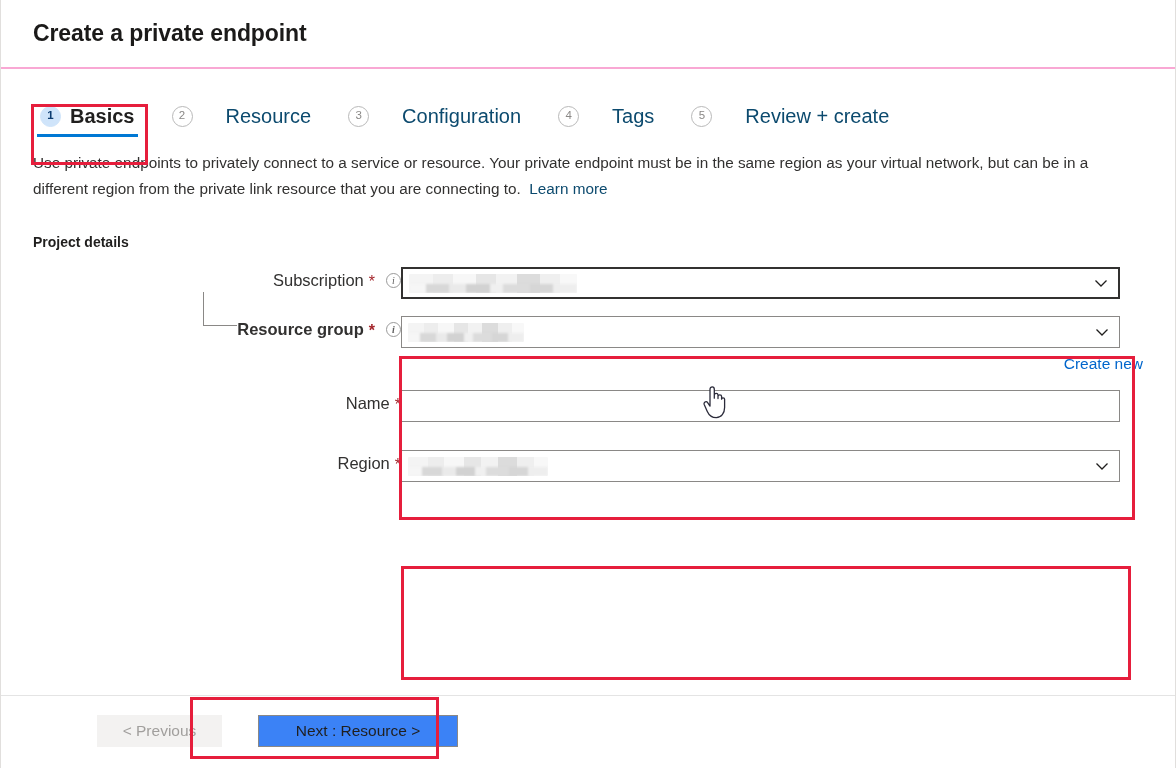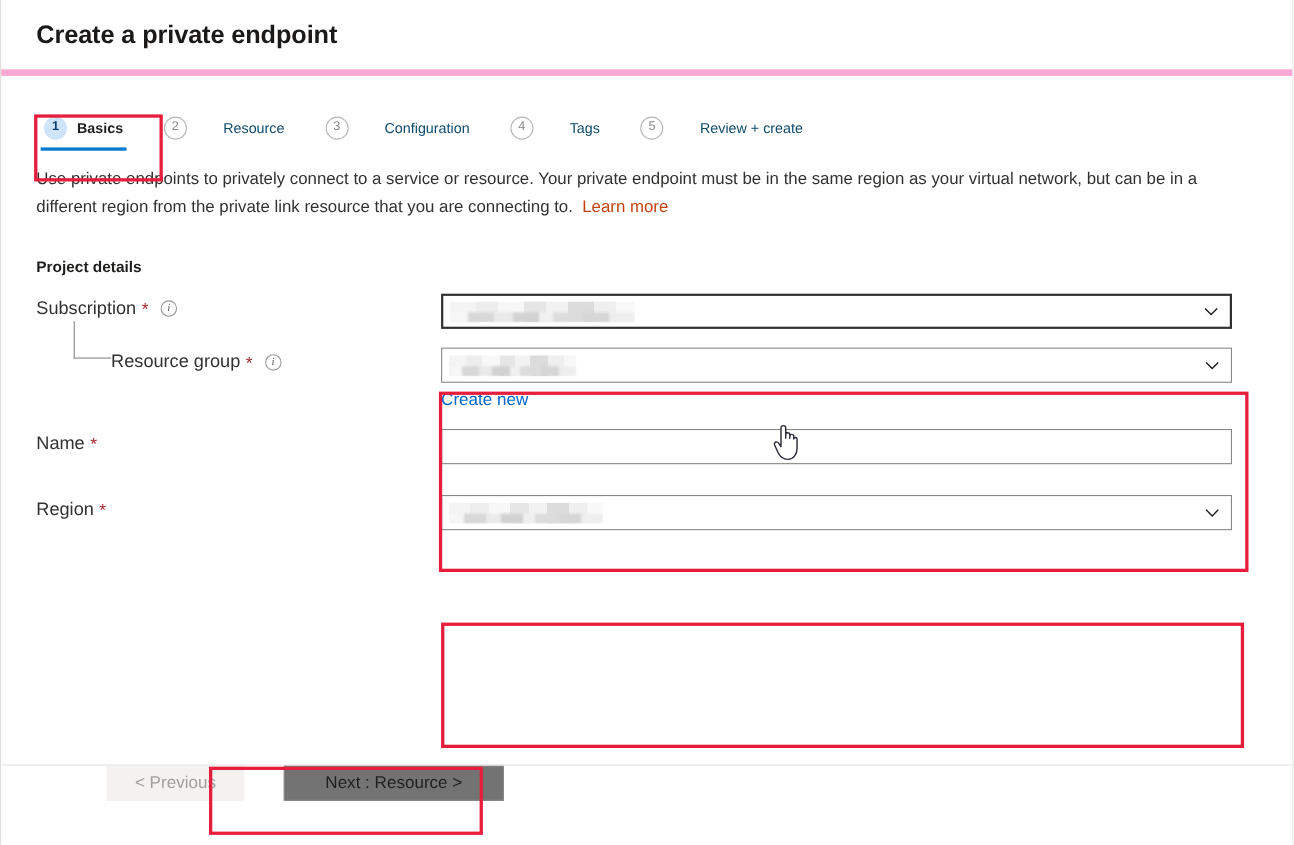--- a/index.html
+++ b/index.html
@@ -23,21 +23,21 @@
     border-left: 1px solid #e1dfdd;
     border-right: 1px solid #e1dfdd;
   }
 
   
   .blade-header {
     height: 69px;
     display: flex;
     align-items: center;
     padding-left: 32px;
-    border-bottom: 6px solid #f9a8d4;
+    border-bottom: 2px solid #f9a8d4;
   }
   .blade-title {
     font-size: 23px;
     font-weight: 600;
     color: #1b1a19;
     letter-spacing: -0.1px;
     line-height: 1.2;
   }
 
   
@@ -73,21 +73,21 @@
     border-radius: 50%;
     display: flex;
     align-items: center;
     justify-content: center;
     font-size: 11.5px;
     margin-right: 9px;
     flex: 0 0 auto;
     line-height: 1;
   }
   .tab .lbl {
-    font-size: 13px;
+    font-size: 20px;
     line-height: 1;
     white-space: nowrap;
   }
   .tab.inactive .num {
     border: 1px solid #b9b9b9;
     color: #8a8886;
     background: #ffffff;
   }
   .tab.inactive .lbl { color: #0c4a6e; margin-left: 24px; }
   .tab.active .num {
@@ -124,39 +124,40 @@
 
   
   .desc {
     font-size: 15.3px;
     line-height: 26px;
     color: #323130;
     max-width: 1082px;
     margin-top: 15px;
   }
   .link {
-    color: #c2410c;
+    color: #0c4a6e;
     text-decoration: none;
     cursor: pointer;
   }
 
   
   .section-title {
     font-size: 14px;
     font-weight: 600;
     color: #201f1e;
     margin-top: 32px;
     margin-bottom: 0;
   }
 
   .form-row {
     display: flex;
     align-items: flex-start;
     margin-top: 17px;
     position: relative;
+    text-align: right;
   }
   .label-col {
     width: 368px;
     flex: 0 0 368px;
     padding-top: 4px;
     position: relative;
   }
   .label {
     font-size: 16.5px;
     color: #323130;
@@ -186,20 +187,21 @@
     justify-content: center;
     margin-left: 11px;
     cursor: pointer;
     line-height: 1;
   }
 
   
   .nested-label {
     padding-left: 68px;
     position: relative;
+    font-weight: bold;
   }
   .connector {
     position: absolute;
     left: 34px;
     top: -28px;
     width: 34px;
     height: 34px;
     border-left: 1px solid #8a8886;
     border-bottom: 1px solid #8a8886;
   }
@@ -284,31 +286,31 @@
     width: 24px;
     height: 34px;
     z-index: 9;
     pointer-events: none;
   }
 
   
   .blade-footer {
     height: 70px;
     display: flex;
-    align-items: flex-start;
+    align-items: center;
     padding-left: 96px;
     gap: 36px;
   }
   .btn {
     height: 32px;
     min-width: 125px;
     padding: 0 18px;
     font-size: 15.5px;
     font-family: inherit;
-    background: #737373;
+    background: #3b82f6;
     border: 1px solid #8a8886;
     color: #201f1e;
     cursor: pointer;
     line-height: 1;
   }
   .btn.disabled {
     background: #f3f2f1;
     border-color: #f3f2f1;
     color: #a19f9d;
     cursor: default;

